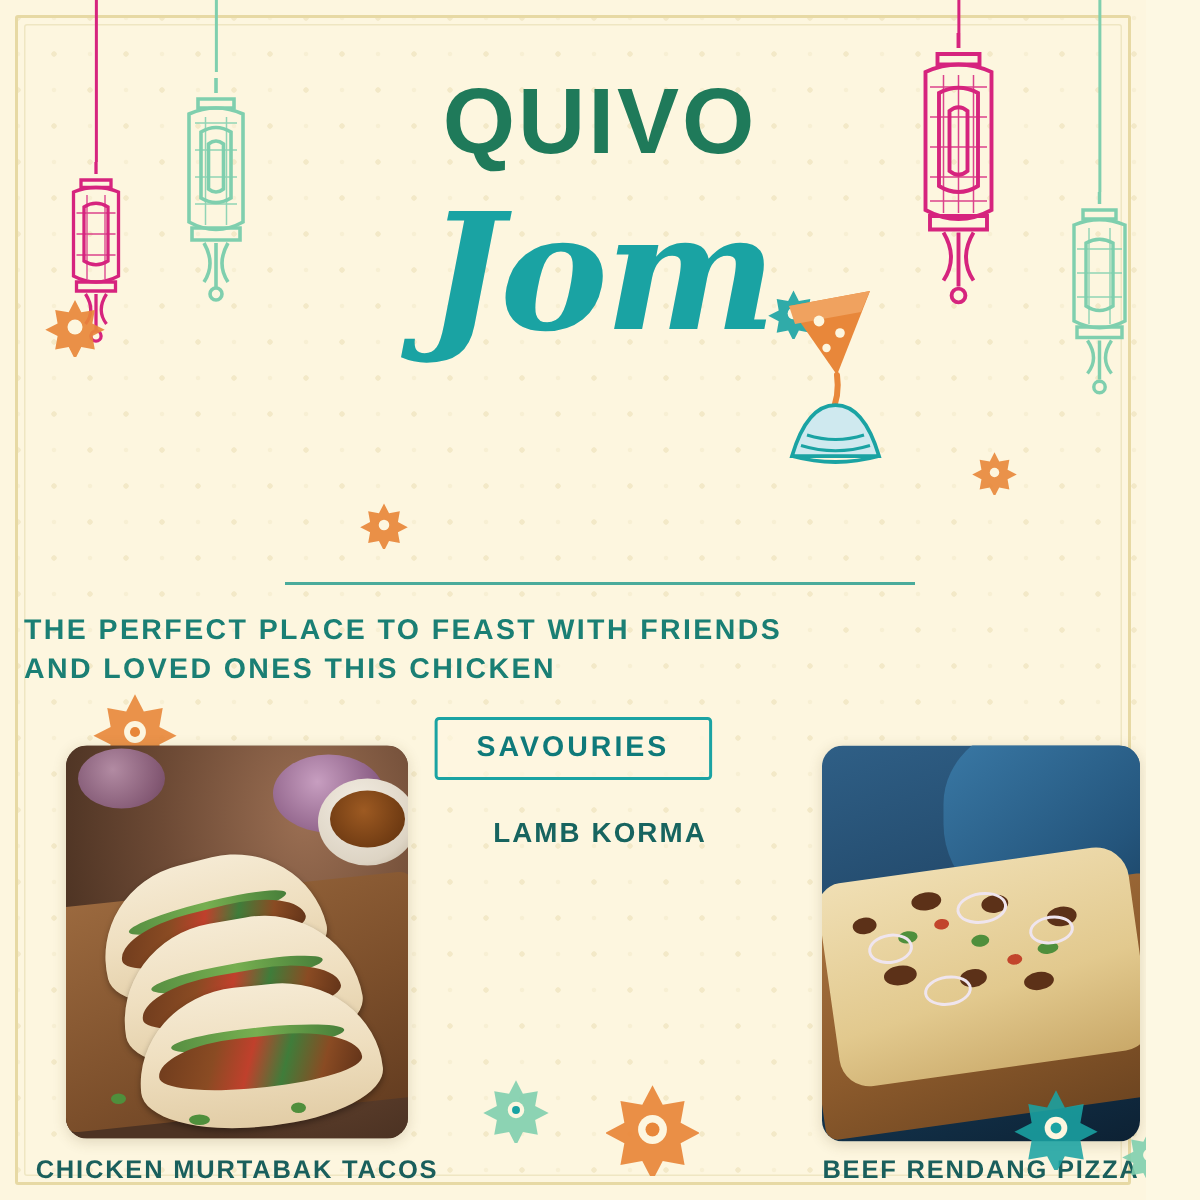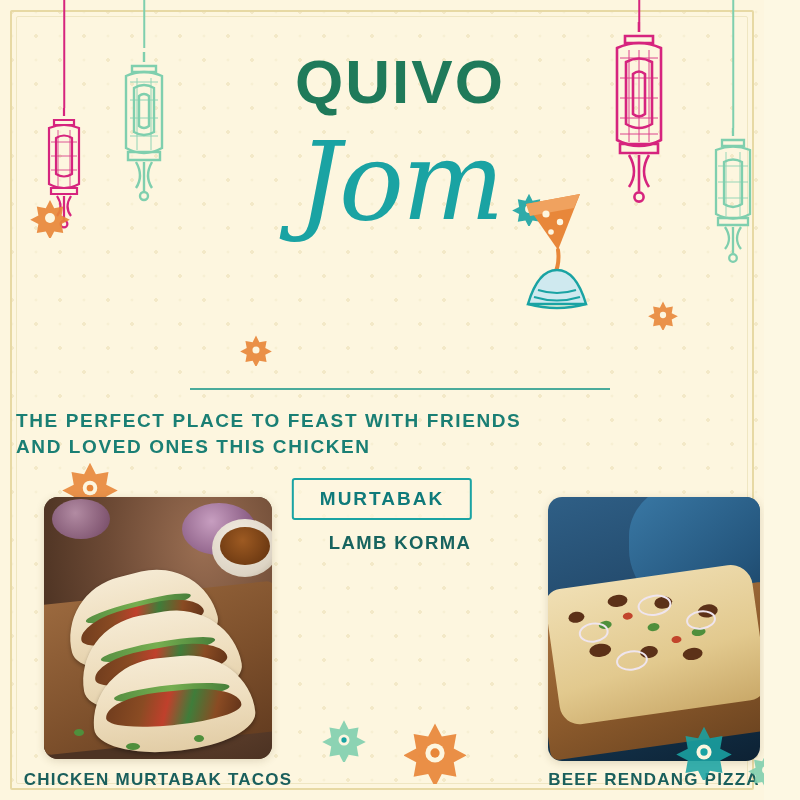--- a/index.html
+++ b/index.html
@@ -83,21 +83,21 @@
     position: absolute;
     top: 128px;
     left: 0;
     width: 800px;
     text-align: center;
     pointer-events: none;
   }
   .script-jom {
     font-family: "DejaVu Serif", serif;
     font-style: italic;
-    font-weight: normal;
+    font-weight: bold;
     font-size: 108px;
     color: #1aa3a3;
     line-height: 1;
     letter-spacing: -2px;
   }
   .script-makan {
     font-family: "DejaVu Serif", serif;
     font-style: italic;
     font-weight: bold;
     font-size: 110px;
@@ -154,20 +154,21 @@
     top: 532px;
     left: 280px;
     width: 240px;
     text-align: center;
   }
   .dish-name {
     color: #17645f;
     font-weight: bold;
     font-size: 18.5px;
     letter-spacing: 1.4px;
+    margin-top: 12px;
   }
   .dish-price {
     color: #1aa3a3;
     font-size: 17px;
     font-weight: bold;
     margin-top: 8px;
     letter-spacing: 0.5px;
   }
   .dish-desc {
     color: #4f5f61;
@@ -475,21 +476,21 @@
     </svg>
   </div>
 
   <div class="script-divider"></div>
 
   <div class="tagline">
     <div>THE PERFECT PLACE TO FEAST WITH FRIENDS</div>
     <div>AND LOVED ONES THIS CHICKEN</div>
   </div>
 
-  <div class="badge">MURTABAK</div>
+  <div class="badge">SAVOURIES</div>
 
   <div class="center-dish">
     <div class="dish-name">LAMB KORMA</div>
   </div>
 
   <div class="photo-card" id="photo-left">
     <div class="photo">
       <div class="tacos-bg"></div>
       <div class="onion" style="left:138px; top:6px; width:74px; height:52px;"></div>
       <div class="onion" style="left:8px; top:2px; width:58px; height:40px; opacity:0.8;"></div>

